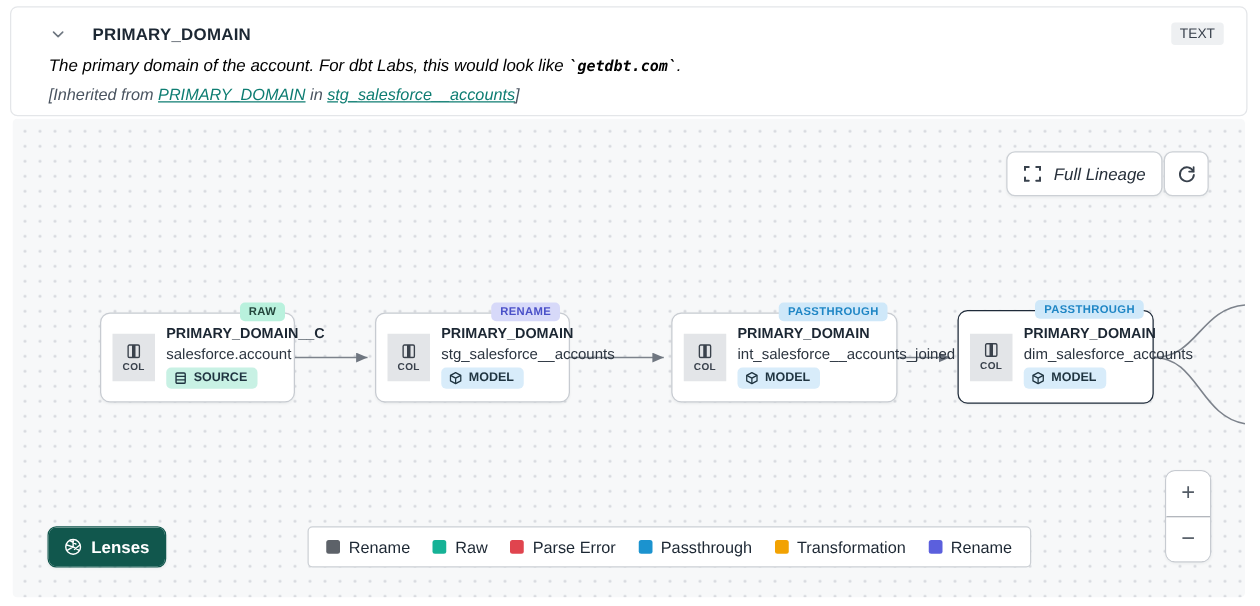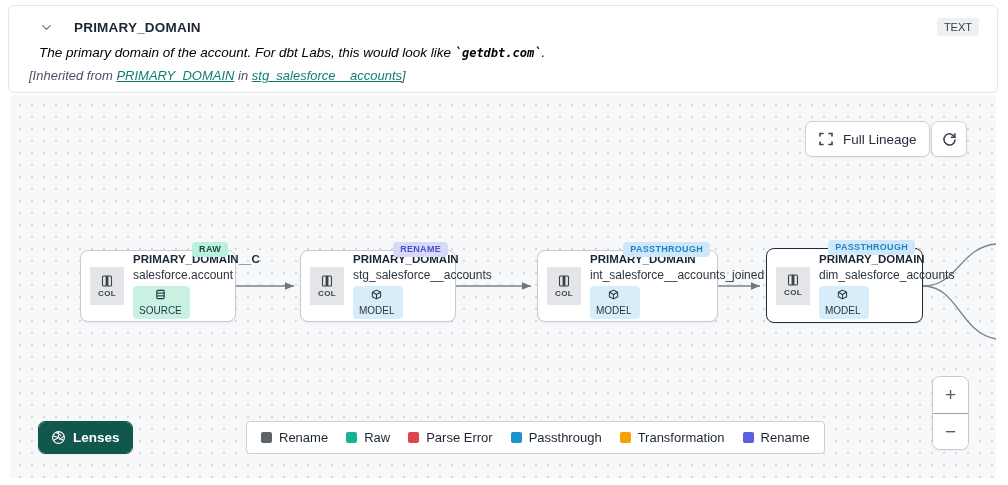--- a/index.html
+++ b/index.html
@@ -11,38 +11,39 @@
     position:absolute; left:8px; top:5px; width:990px; height:88px;
     background:#ffffff; border:1px solid #e4e6e9; border-radius:6px;
     padding:10px 16px 8px 18px;
   }
   .title-row { display:flex; align-items:center; height:22px; }
   .chev-btn { width:20px; height:20px; display:flex; align-items:center; justify-content:center; margin-left:9px; cursor:pointer; background:none; border:none; color:#6f7781; }
   .col-title { margin-left:18px; font-size:13.5px; font-weight:700; color:#1c2733; letter-spacing:.2px; }
   .type-badge { margin-left:auto; margin-right:2px; background:#eef0f2; color:#39414d; font-size:11px; font-weight:500; padding:3px 7px; border-radius:3px; }
   .desc-row { margin-top:7px; margin-left:12px; font-size:13.5px; font-style:italic; color:#000000; }
   .desc-row .code { font-family:"DejaVu Sans Mono", monospace; font-weight:700; font-size:12px; }
-  .inherit-row { margin-top:8px; margin-left:2px; font-size:13px; font-style:italic; color:#4a5460; }
+  .inherit-row { margin-top:8px; margin-left:12px; font-size:13px; font-style:italic; color:#4a5460; }
   .inherit-row a { color:#0e7d72; text-decoration:underline; cursor:pointer; }
 
   
   .canvas {
     position:absolute; left:10px; top:95px; width:986px; height:383px;
     background:#f7f8f9; border-radius:4px;
     background-image: radial-gradient(#d6d9de 1px, transparent 1.2px);
     background-size:12px 12px; background-position:4px 4px;
   }
   .edges { position:absolute; left:0; top:0; width:986px; height:383px; pointer-events:none; }
 
   
   .btn {
     position:absolute; display:flex; align-items:center; gap:9px;
     background:#fff; border:1px solid #ccd0d5; border-radius:7px;
     height:36px; padding:0 12px; font-size:13.5px; color:#262f3a; cursor:pointer;
     box-shadow:0 1px 2px rgba(22,30,40,.05);
+    font-style:italic;
   }
   .btn-full { left:795px; top:26px; }
   .btn-refresh { left:921px; top:26px; width:36px; justify-content:center; padding:0; }
   .icon { display:inline-flex; color:#39424d; }
 
   
   .node {
     position:absolute; height:72px; background:#fff;
     border:1px solid #c7cbd1; border-radius:8px;
     display:flex; align-items:center; gap:9px; padding:0 10px 0 9px;
@@ -59,22 +60,22 @@
   .col-chip {
     width:34px; height:38px; background:#e3e5e8; border-radius:0;
     display:flex; flex-direction:column; align-items:center; justify-content:center; gap:2px;
     color:#3a424c; flex:none;
   }
   .col-chip .col-lbl { font-size:8px; font-weight:700; letter-spacing:.3px; color:#39414c; }
   .node-text { display:flex; flex-direction:column; align-items:flex-start; gap:3px; min-width:0; }
   .node-title { font-size:11.5px; font-weight:700; color:#1c2733; white-space:nowrap; }
   .node-sub { font-size:12px; color:#2c3540; white-space:nowrap; }
   .kind-badge {
-    display:flex; align-items:center; gap:5px; font-size:10px; font-weight:400;
-    color:#1f3440; padding:3px 8px 3px 6px; border-radius:4px; margin-top:1px;flex-direction:column;
+    display:flex; align-items:center; gap:5px; font-size:10px; font-weight:700;
+    color:#1f3440; padding:3px 8px 3px 6px; border-radius:4px; margin-top:1px;
   }
   .kind-source { background:#c8f1e4; }
   .kind-model  { background:#d8ecfa; }
 
   
   .zoom-ctl {
     position:absolute; left:922px; top:281px; width:37px; height:74px;
     background:#fff; border:1px solid #c7cbd1; border-radius:8px;
     display:flex; flex-direction:column; overflow:hidden;
     box-shadow:0 1px 2px rgba(22,30,40,.05);

